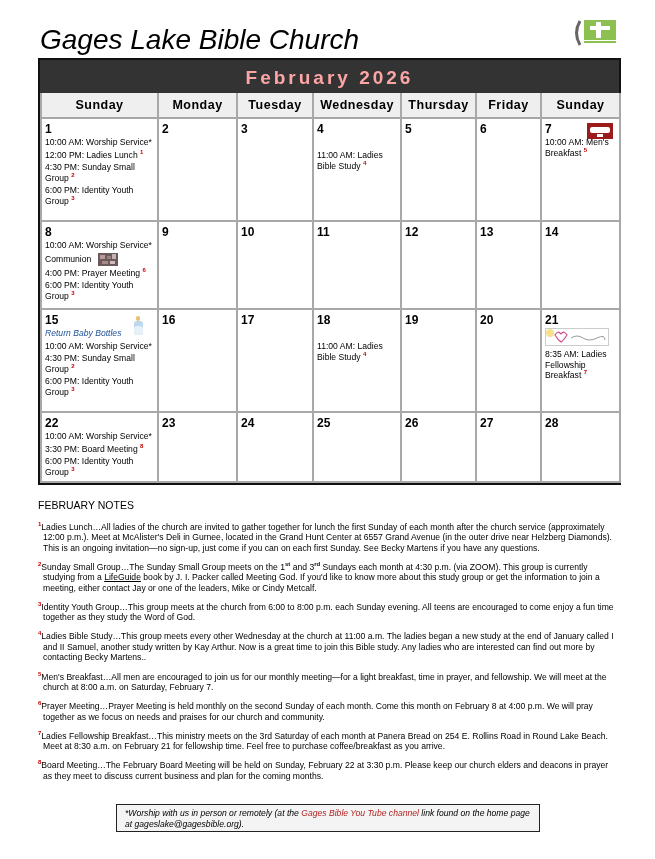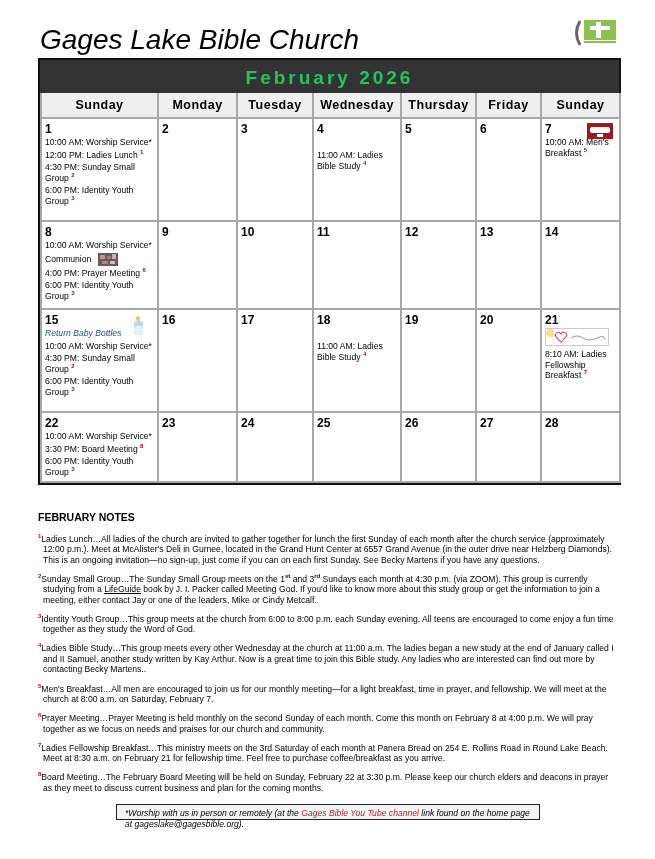--- a/index.html
+++ b/index.html
@@ -3,39 +3,39 @@
 <meta charset="utf-8">
 <style>
   html, body { margin: 0; padding: 0; background: #ffffff; }
   body { width: 655px; height: 859px; position: relative; overflow: hidden;
          font-family: "Liberation Sans", sans-serif; color: #000; }
   .church-title { position: absolute; left: 40px; top: 24px; font-size: 28px; font-style: italic;
                   font-family: Liberation Sans, sans-serif; }
   .logo { position: absolute; left: 572px; top: 18px; width: 44px; height: 30px; }
   .cal { position: absolute; left: 38px; top: 58px; width: 579px; border: 2px solid #111;
          border-collapse: collapse; }
-  .month-bar { background: #333333; color: #22c55e; text-align: center; height: 33px; line-height: 35px;
+  .month-bar { background: #333333; color: #fca5a5; text-align: center; height: 33px; line-height: 35px;
                font-weight: bold; font-size: 19px; letter-spacing: 3px; }
   table.grid { width: 100%; border-collapse: collapse; table-layout: fixed; padding-left: 46px; }
   table.grid th { background: #efefef; font-size: 12.5px; font-weight: bold; height: 22px;
                   border: 2px solid #a8a8a8; border-top: 0; letter-spacing: 0.5px; }
   table.grid td { vertical-align: top; border: 2px solid #a8a8a8; padding: 3px 3px 2px 3px;
                   font-size: 8.6px; line-height: 10.6px; position: relative; }
   .daynum { font-weight: bold; font-size: 12px; line-height: 14px; margin-bottom: 1px; display: block; }
   .ev { display: block; margin-bottom: 2px; }
   sup, .sup { color: #c00000; font-size: 6px; vertical-align: super; line-height: 0; font-weight: bold; }
   .blue { color: #1f4e9a; font-style: italic; }
   .spacer { display: block; height: 13px; }
   .pic { display: inline-block; vertical-align: middle; }
   .notes { position: absolute; left: 38px; top: 500px; width: 580px; font-size: 8.6px; line-height: 10.6px; }
-  .notes h3 { font-size: 10.5px; font-weight: bold; margin: 12px 0 8px 0; }
+  .notes h3 { font-size: 10.5px; font-weight: normal; margin: 0 0 8px 0; }
   .note { margin: 0 0 5.5px 0; padding-left: 5px; text-indent: -5px; }
   .note .n { color: #c00000; font-size: 6px; vertical-align: super; font-weight: bold; }
   .u { text-decoration: underline; }
-  .footer-box { position: absolute; left: 116px; top: 804px; width: 424px; height: 16px; border: 1.5px solid #222;
+  .footer-box { position: absolute; left: 116px; top: 804px; width: 424px; height: 28px; border: 1.5px solid #222;
                 background: #f4f4f4; font-size: 8.6px; font-style: italic; padding: 3px 8px; line-height: 11px; box-sizing: border-box; }
   .red { color: #b22222; }
 </style>
 </head>
 <body>
 
 <div class="church-title">Gages Lake Bible Church</div>
 
 <svg class="logo" viewBox="0 0 44 30">
   <path d="M8 3 Q1 15 8 27" stroke="#666" stroke-width="3" fill="none"></path>
@@ -174,21 +174,21 @@
             <span class="daynum">20</span>
           </td>
         <td>
           <span class="daynum">21</span>
           <svg width="64" height="18" viewBox="0 0 64 18" style="display:block; margin-bottom:3px">
             <rect x="0.5" y="0.5" width="63" height="17" fill="#fff" stroke="#ccc"></rect>
             <circle cx="5" cy="5" r="4" fill="#f8e08a"></circle>
             <path d="M10 7 Q13 2 16 6 Q19 2 22 7 Q18 13 16 14 Q13 12 10 7 Z" fill="none" stroke="#d04a8c" stroke-width="1.2"></path>
             <path d="M26 10 Q32 6 38 10 T52 10 T60 12" fill="none" stroke="#999" stroke-width="1"></path>
           </svg>
-          <span class="ev"><span>8:10 AM: Ladies Fellowship Breakfast</span> <span class="sup">7</span></span>
+          <span class="ev"><span>8:35 AM: Ladies Fellowship Breakfast</span> <span class="sup">7</span></span>
         </td>
       </tr>
 
       <tr style="height:60px">
         <td>
           <span class="daynum">22</span>
           <span class="ev"><span>10:00 AM: Worship Service*</span></span>
           <span class="ev"><span>3:30 PM: Board Meeting</span> <span class="sup">8</span></span>
           <span class="ev"><span>6:00 PM: Identity Youth Group</span> <span class="sup">3</span></span>
         </td>

